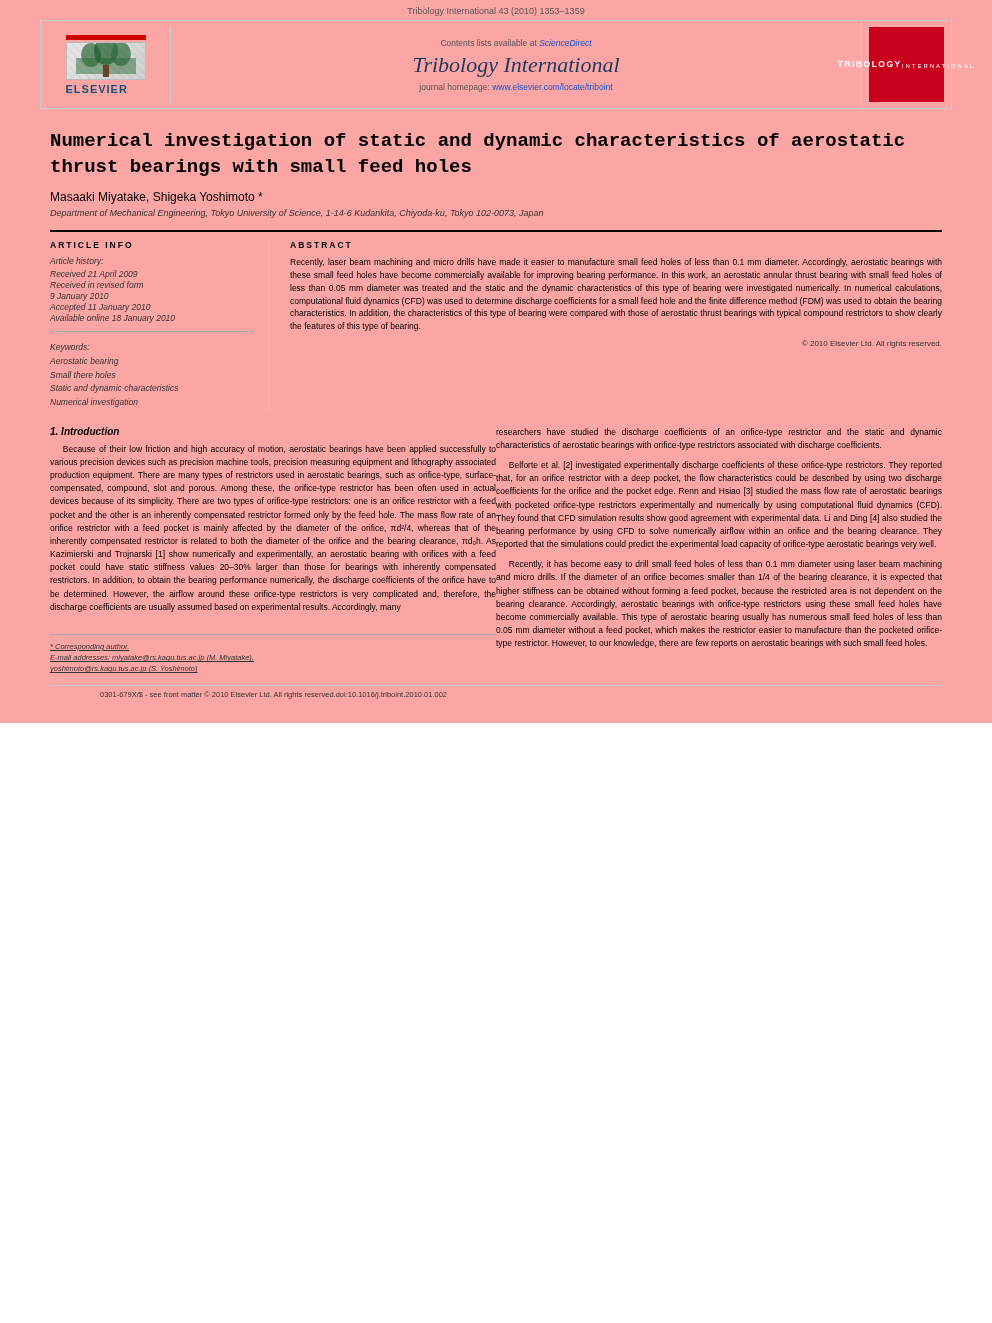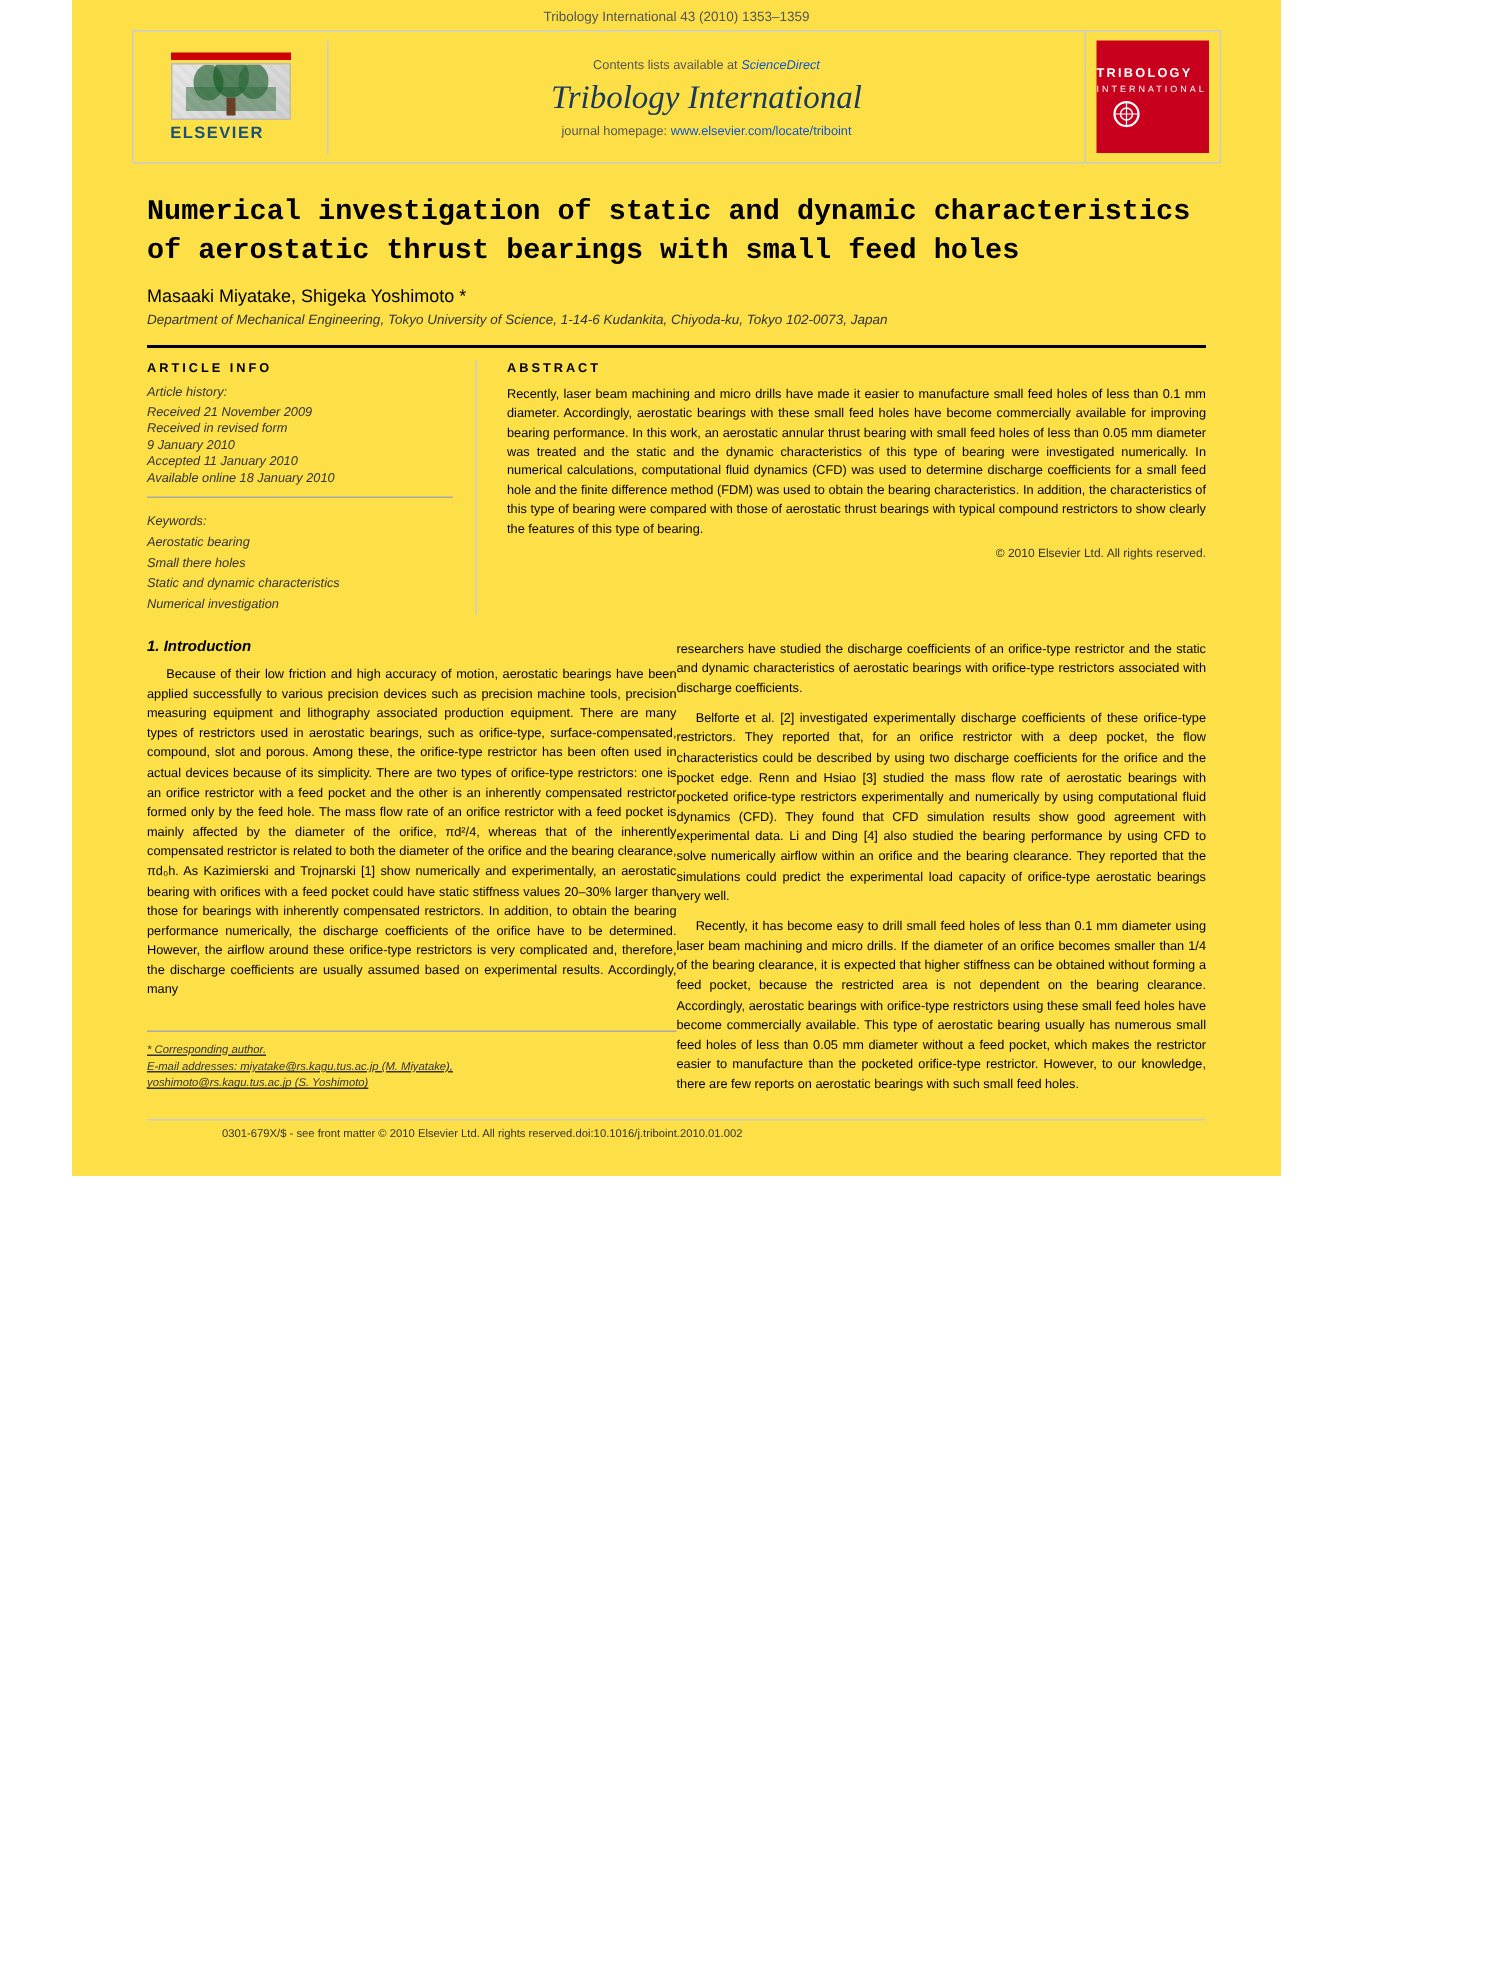--- a/index.html
+++ b/index.html
@@ -6,24 +6,23 @@
     body {
       background: #fff;
       font-family: 'Times New Roman', Times, serif;
       font-size: 10px;
       color: #000;
       width: 992px;
       min-height: 1323px;
     }
 
     .page-wrapper {
-      width: 806px;
-      background: #fde047;
+      width: 992px;
+      background: #fca5a5;
       padding: 0;
-      margin-left: 48px;
     }
 
     
     .journal-ref-bar {
       text-align: center;
       font-size: 9px;
       color: #555;
       padding: 6px 0 4px 0;
       font-family: Arial, sans-serif;
     }
@@ -140,22 +139,22 @@
       display: flex;
       align-items: center;
       justify-content: center;
     }
 
     .tribology-badge {
       width: 75px;
       height: 75px;
       background: #c8001e;
       display: flex;
-      flex-direction: column;
-      align-items: flex-start;
+      flex-direction: row;
+      align-items: center;
       justify-content: center;
       color: white;
       font-size: 7px;
       font-family: Arial, sans-serif;
       text-align: center;
     }
 
     .tribology-badge-text {
       font-size: 8.5px;
       font-weight: bold;
@@ -410,21 +409,21 @@
     </div>
 
     <div class="author-affiliation">Department of Mechanical Engineering, Tokyo University of Science, 1-14-6 Kudankita, Chiyoda-ku, Tokyo 102-0073, Japan</div>
 
     <div class="two-col-section">
 
       <div class="article-info-col">
         <div class="section-heading-small">ARTICLE INFO</div>
 
         <div class="article-history-label">Article history:</div>
-        <div class="history-item">Received 21 November 2009</div>
+        <div class="history-item">Received 21 April 2009</div>
         <div class="history-item">Received in revised form</div>
         <div class="history-item">9 January 2010</div>
         <div class="history-item">Accepted 11 January 2010</div>
         <div class="history-item">Available online 18 January 2010</div>
 
         <hr class="divider-line">
 
         <div class="keywords-section">
           <div class="article-history-label">Keywords:</div>
           <div class="keyword-item">Aerostatic bearing</div>

